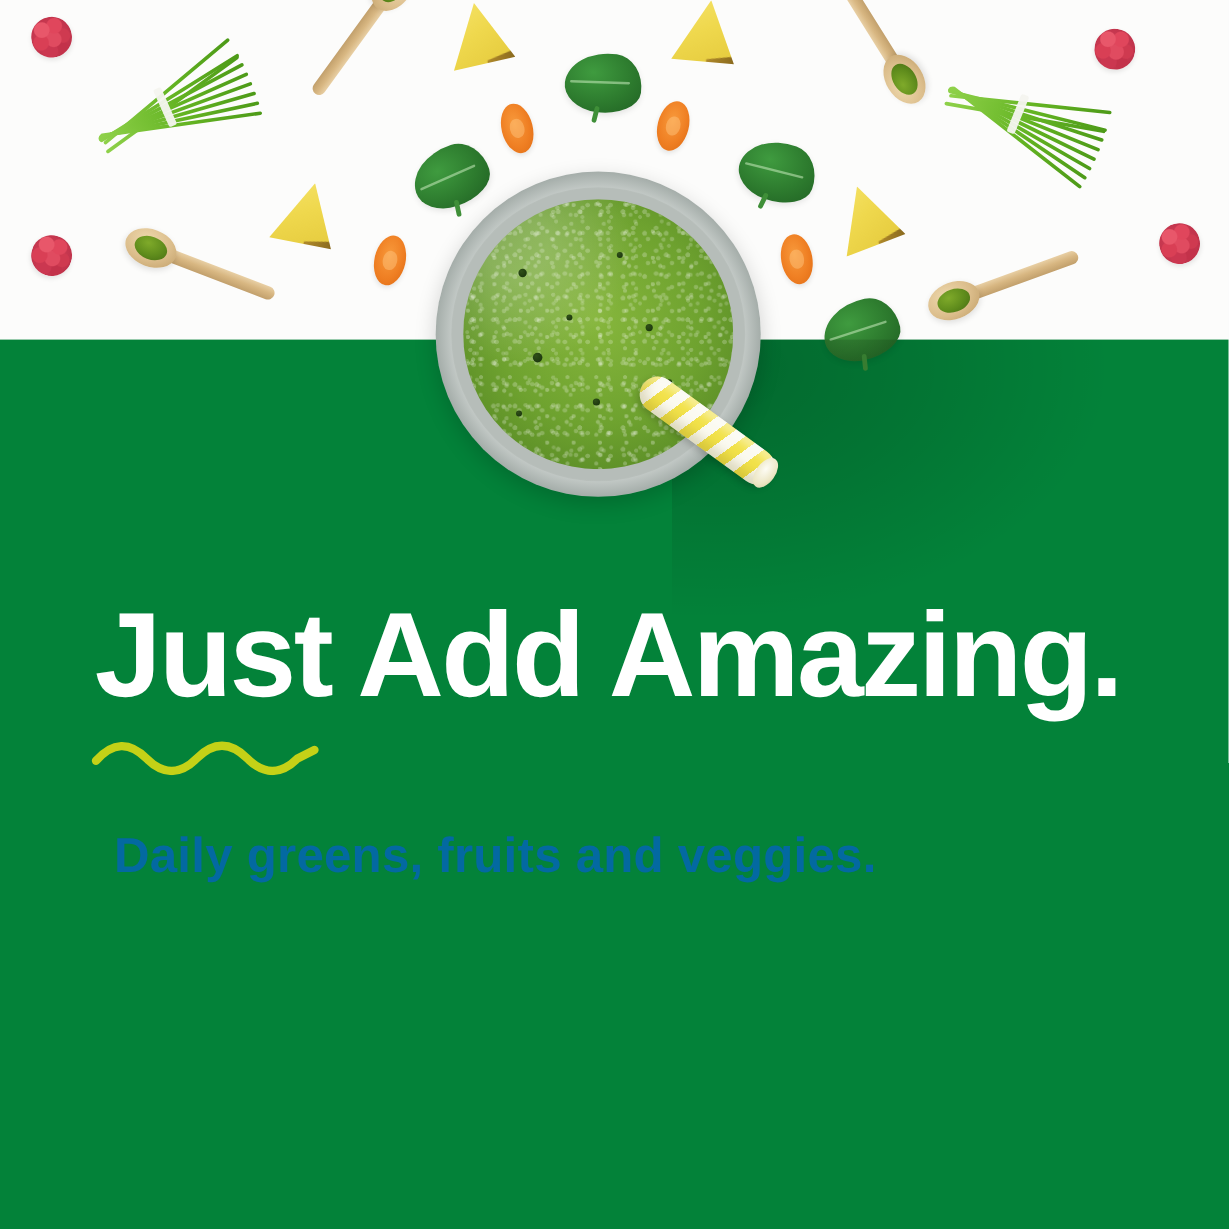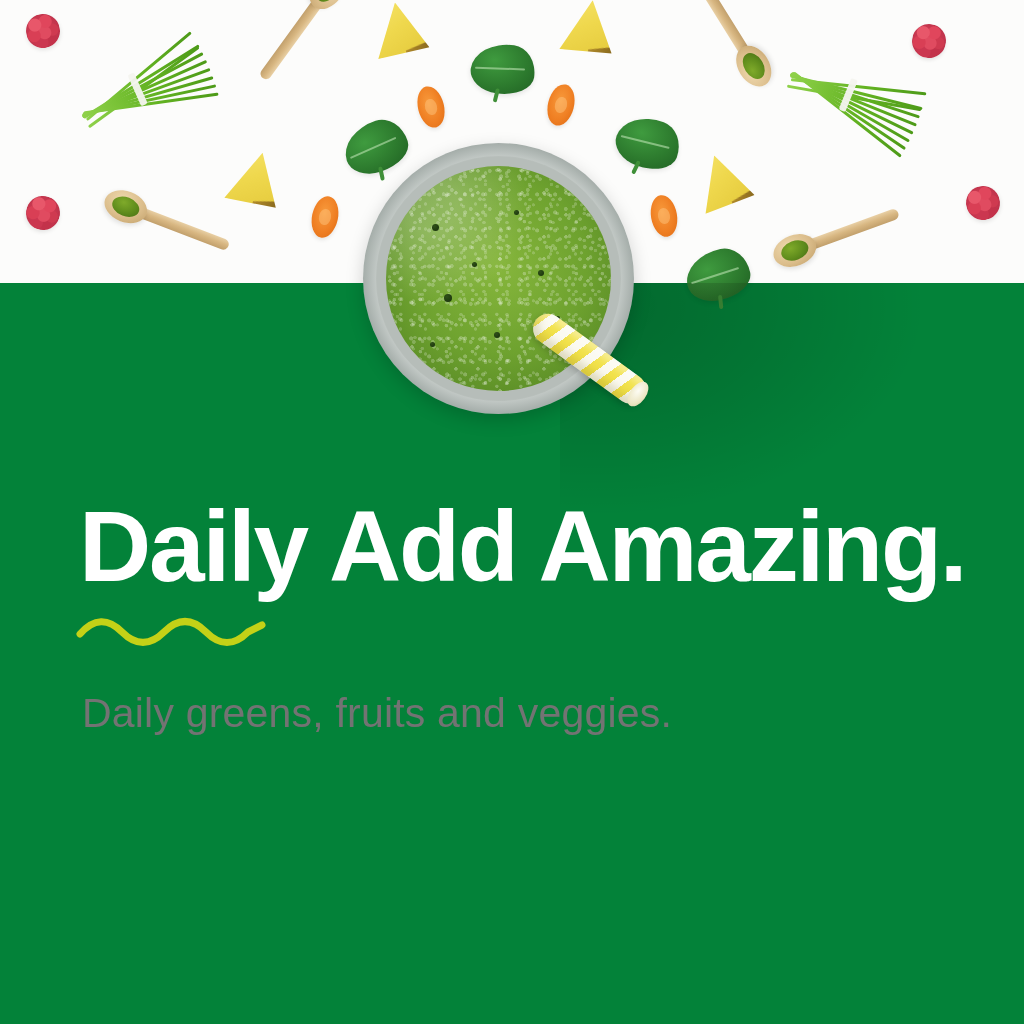--- a/index.html
+++ b/index.html
@@ -187,24 +187,24 @@
     font-weight:700;
     letter-spacing:-2.2px;
     line-height:1;
     white-space:nowrap;
     font-family:"Liberation Sans","DejaVu Sans",sans-serif;
   }
   .squiggle{
     position:absolute;left:74px;top:612px;width:196px;height:34px;
   }
   .subhead{
-    position:absolute;left:82px;top:686px;
-    color:#737373;
+    position:absolute;left:95px;top:686px;
+    color:#0369a1;
     font-size:41px;
-    font-weight:400;
+    font-weight:700;
     line-height:55px;
     letter-spacing:.2px;
     white-space:nowrap;
     font-family:"Liberation Sans","DejaVu Sans",sans-serif;
   }
   .subhead .tm{
     font-size:17px;
     vertical-align:18px;
     letter-spacing:0;
   }
@@ -315,21 +315,21 @@
       <div class="speck" style="left:170px;top:150px;width:4px;height:4px;"></div>
       <div class="speck" style="left:44px;top:176px;width:5px;height:5px;"></div>
     </div>
   </div>
 
   <div class="straw">
     <div class="tube"></div>
     <div class="cap"></div>
   </div>
 
-  <div class="headline">Daily Add Amazing.</div>
+  <div class="headline">Just Add Amazing.</div>
 
   <svg class="squiggle" viewBox="0 0 196 34">
     <path d="M6,22 C20,6 34,6 48,20 C62,34 76,34 90,20 C104,6 118,6 132,20 C146,34 160,34 174,20 L188,13" fill="none" stroke="#c4d117" stroke-width="7" stroke-linecap="round" stroke-linejoin="round"></path>
   </svg>
 
   <div class="subhead">
     <div>Daily greens, fruits and veggies.</div>
   </div>
 
 </div>

